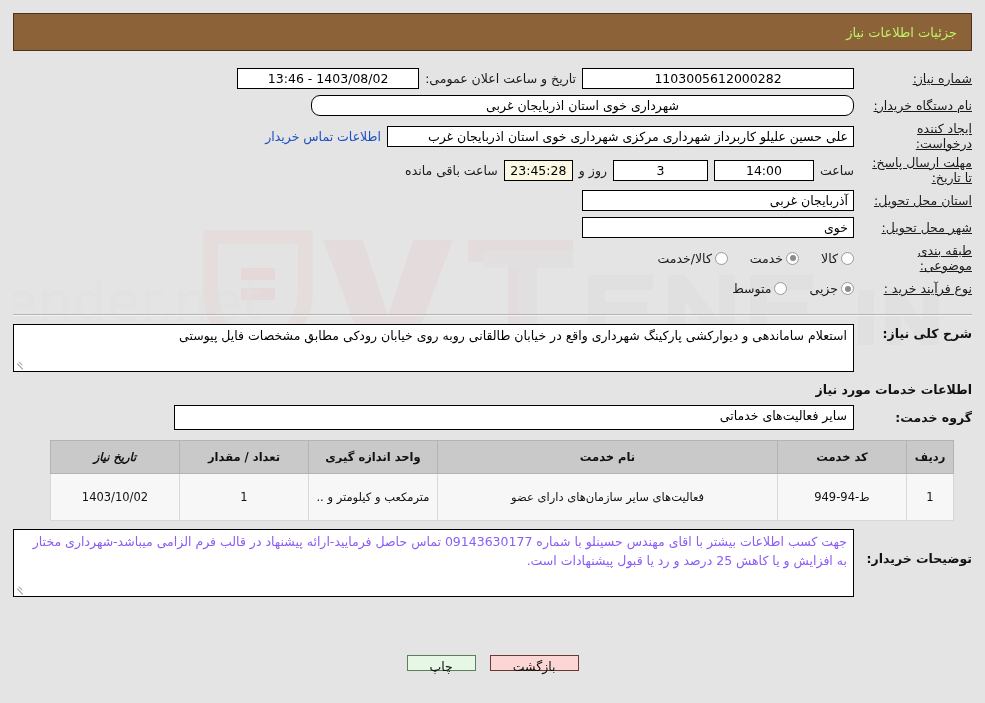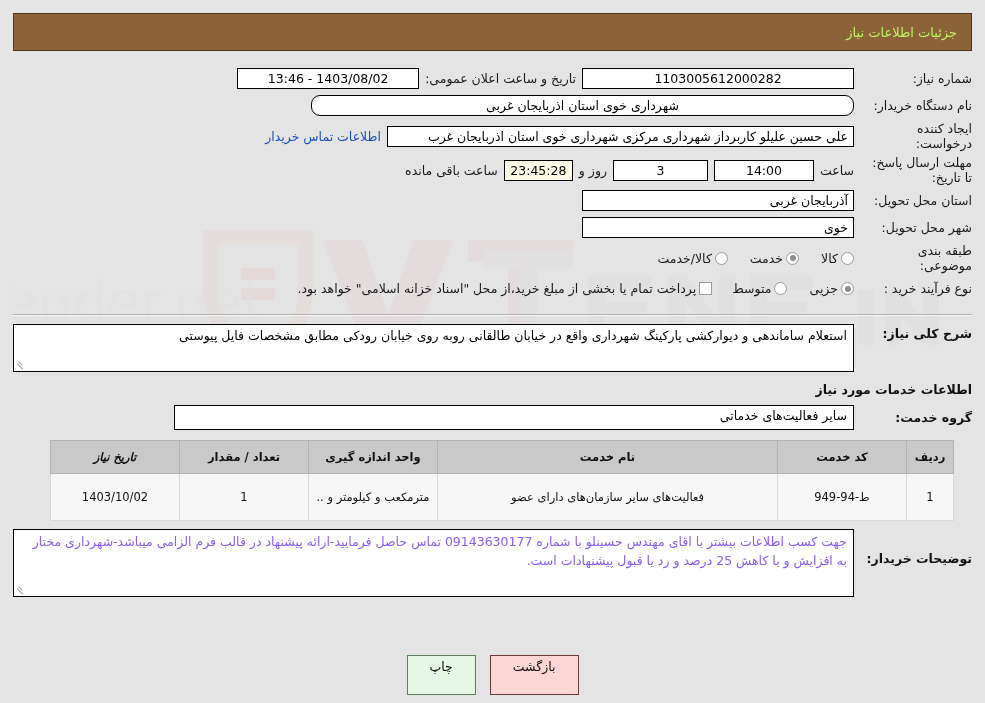--- a/index.html
+++ b/index.html
@@ -71,20 +71,21 @@
     margin-bottom: 4px;
   }
   .flabel {
     width: 118px;
     flex: 0 0 118px;
     text-align: right;
     font-size: 12.5px;
     color: #1a1a1a;
     padding-left: 8px;
     box-sizing: border-box;
+    text-decoration: underline;
   }
   .flabel.two-line { line-height: 15px; }
 
   .fval {
     display: flex;
     align-items: center;
     gap: 6px;
     flex: 1 1 auto;
   }
 
@@ -327,21 +328,21 @@
     display: flex;
     justify-content: center;
     align-items: center;
     gap: 14px;
     z-index: 3;
   }
   .btn {
     border: 1px solid #3d3d3d;
     font-size: 12.5px;
     color: #111;
-    height: 40px;
+    height: 16px;
     line-height: 22px;
     padding: 0 22px;
     box-sizing: border-box;
     cursor: pointer;
     text-align: center;
   }
   .btn-print  { background: #e6f7e6; border-color: #5c7f5c; }
   .btn-back   { background: #fbd6d4; border-color: #6a3a38; }
 </style>
 </head>
@@ -454,24 +455,20 @@
         <div class="radio-group">
           <label class="radio-item">
             <span class="radio checked"></span>
             <span class="rlabel">جزیی</span>
           </label>
           <label class="radio-item">
             <span class="radio"></span>
             <span class="rlabel">متوسط</span>
           </label>
         </div>
-        <label class="radio-item" style="margin-right:14px;">
-          <span class="chk"></span>
-          <span class="chk-text">پرداخت تمام یا بخشی از مبلغ خرید،از محل "اسناد خزانه اسلامی" خواهد بود.</span>
-        </label>
       </div>
     </div>
   </div>
 
   <hr class="hr">
 
   <div class="desc-row">
     <div class="desc-label">شرح کلی نیاز:</div>
     <div class="textarea-box">
       <span>استعلام ساماندهی و دیوارکشی پارکینگ شهرداری واقع در خیابان طالقانی روبه روی خیابان رودکی مطابق مشخصات فایل پیوستی</span>

